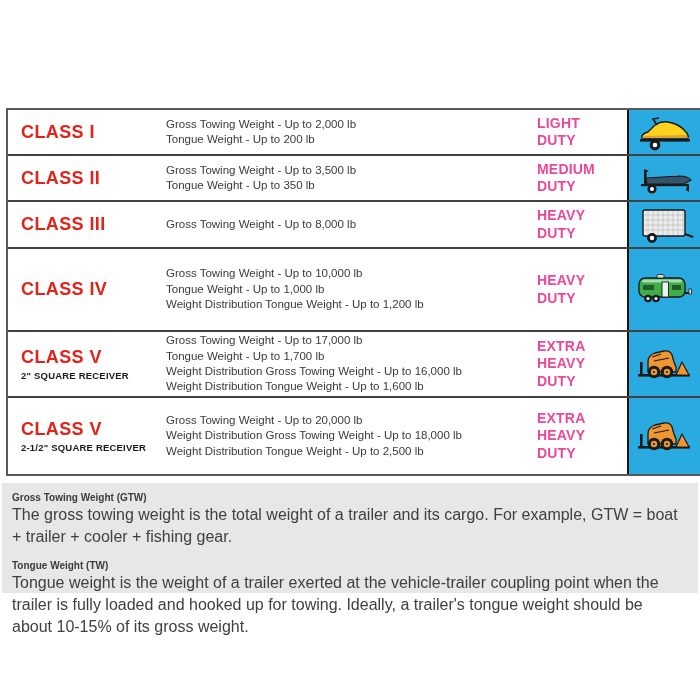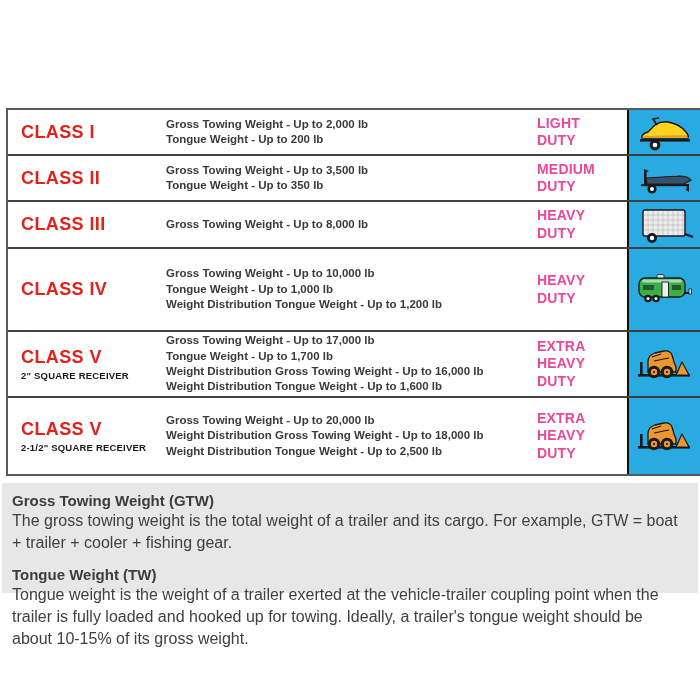--- a/index.html
+++ b/index.html
@@ -11,32 +11,32 @@
                border:2px solid #58595b;background:#fff;}
   .row{display:flex;align-items:center;border-top:2px solid #414042;}
   .row:first-child{border-top:none;}
   .r0{height:44px}.r1{height:44px}.r2{height:45px}
   .r3{height:81px}.r4{height:64px}.r5{height:76px}
 
   .cell{box-sizing:border-box;}
   .cell.class{width:150px;padding-left:13px;}
   .class-label{color:#e2231a;font-size:18px;font-weight:bold;letter-spacing:.4px;}
   .sub-label{font-size:9.5px;font-weight:bold;color:#1a1a1a;margin-top:2px;letter-spacing:.2px;}
-  .cell.desc{flex:1;padding-left:8px;font-size:11.5px;font-weight:bold;
+  .cell.desc{flex:1;padding-left:8px;font-size:11.5px;font-weight:normal;
              color:#3a3a3a;line-height:1.34;}
   .cell.duty{width:100px;padding-left:10px;font-size:14px;font-weight:bold;
              color:#ec4899;line-height:1.22;letter-spacing:.2px;}
   .cell.icon{width:73px;align-self:stretch;background:#29abe2;
              border-left:2px solid #121212;display:flex;align-items:center;justify-content:center;}
   .cell.icon svg{display:block;}
 
   
   .footer{position:absolute;left:2px;top:483px;width:696px;height:110px;
           background:#e7e7e7;box-sizing:border-box;padding:9px 14px 0 10px;color:#404040;}
-  .footer .def-head{font-size:15px;font-weight:bold;margin:0 0 1px 0;color:#3c3c3c;}
+  .footer .def-head{font-size:10px;font-weight:bold;margin:0 0 1px 0;color:#3c3c3c;}
   .footer .def-text{font-size:16px;font-weight:normal;margin:0 0 12px 0;
                     line-height:1.38;max-width:672px;}
 </style>
 </head>
 <body>
 
 <div class="stage">
 
   <div class="hitch-table">
 

